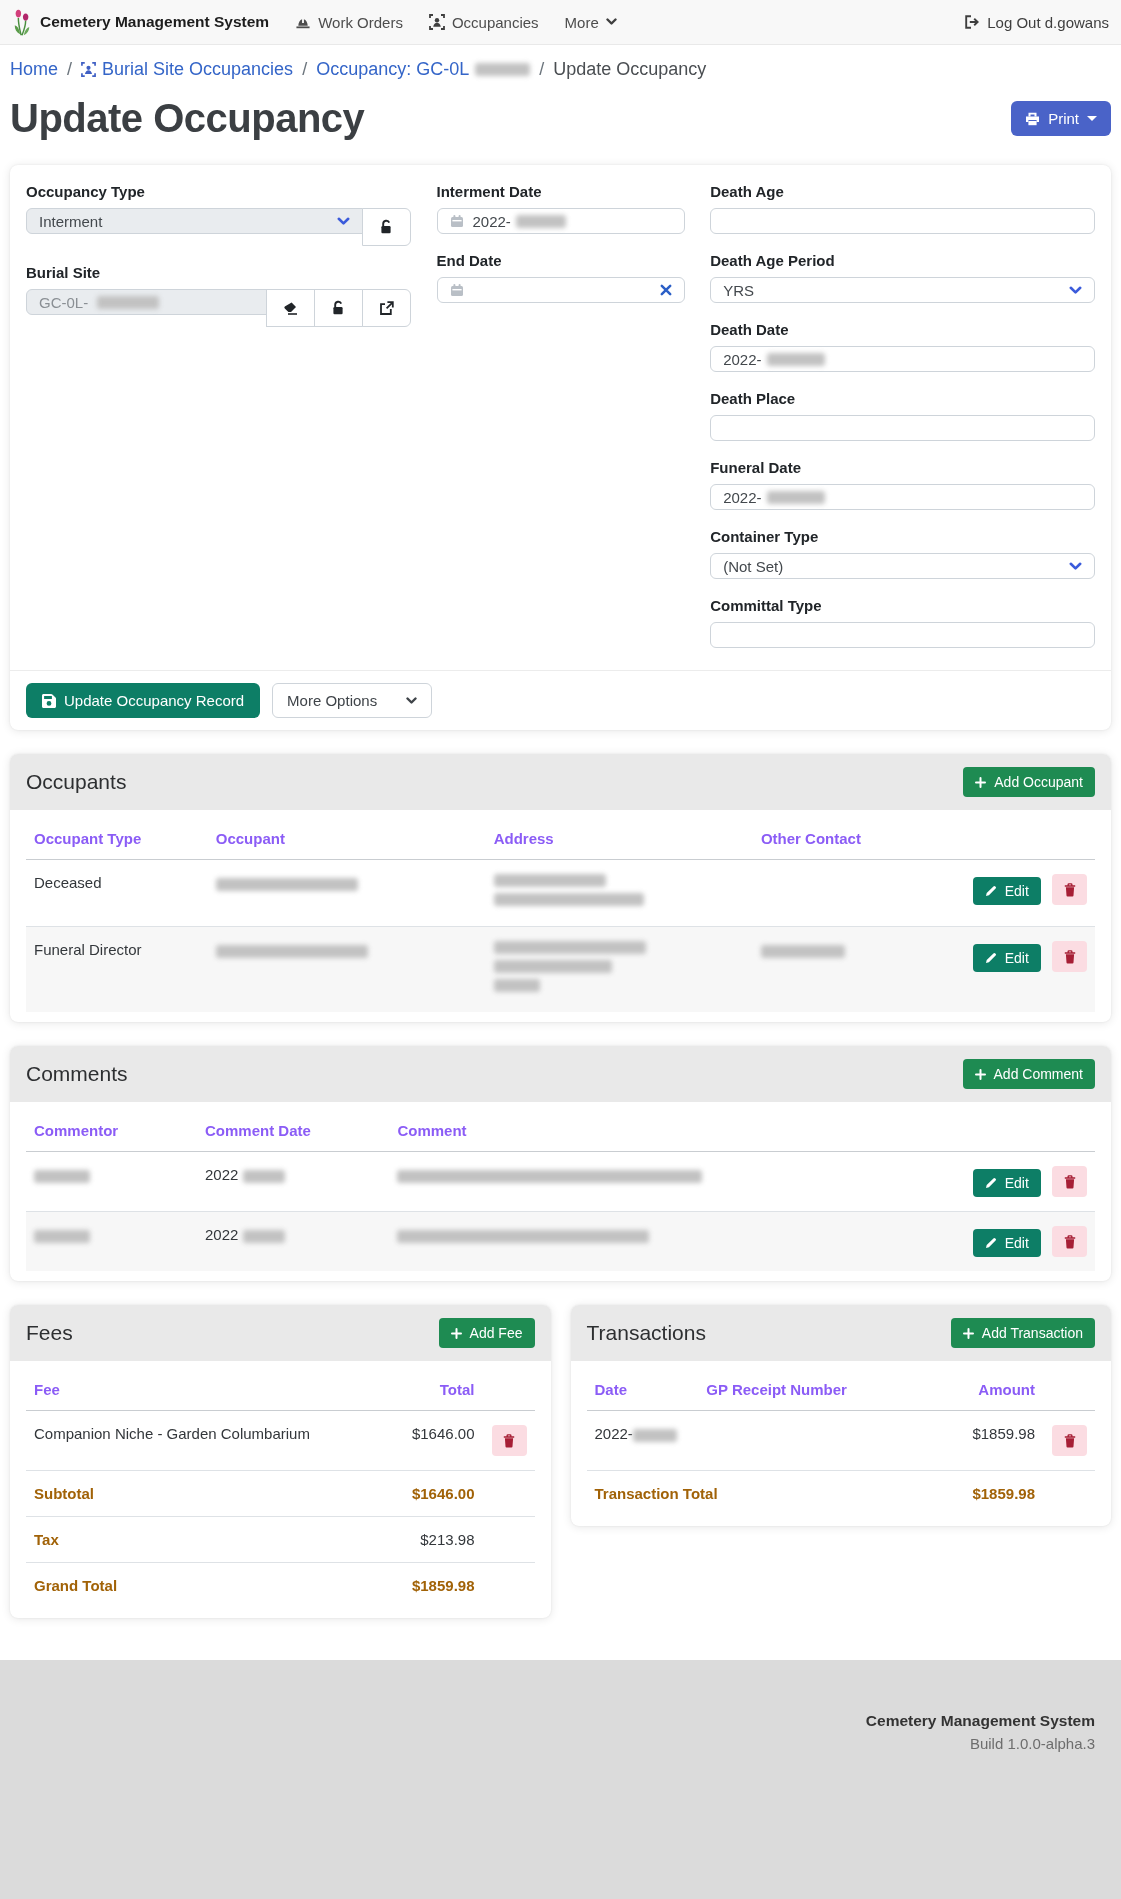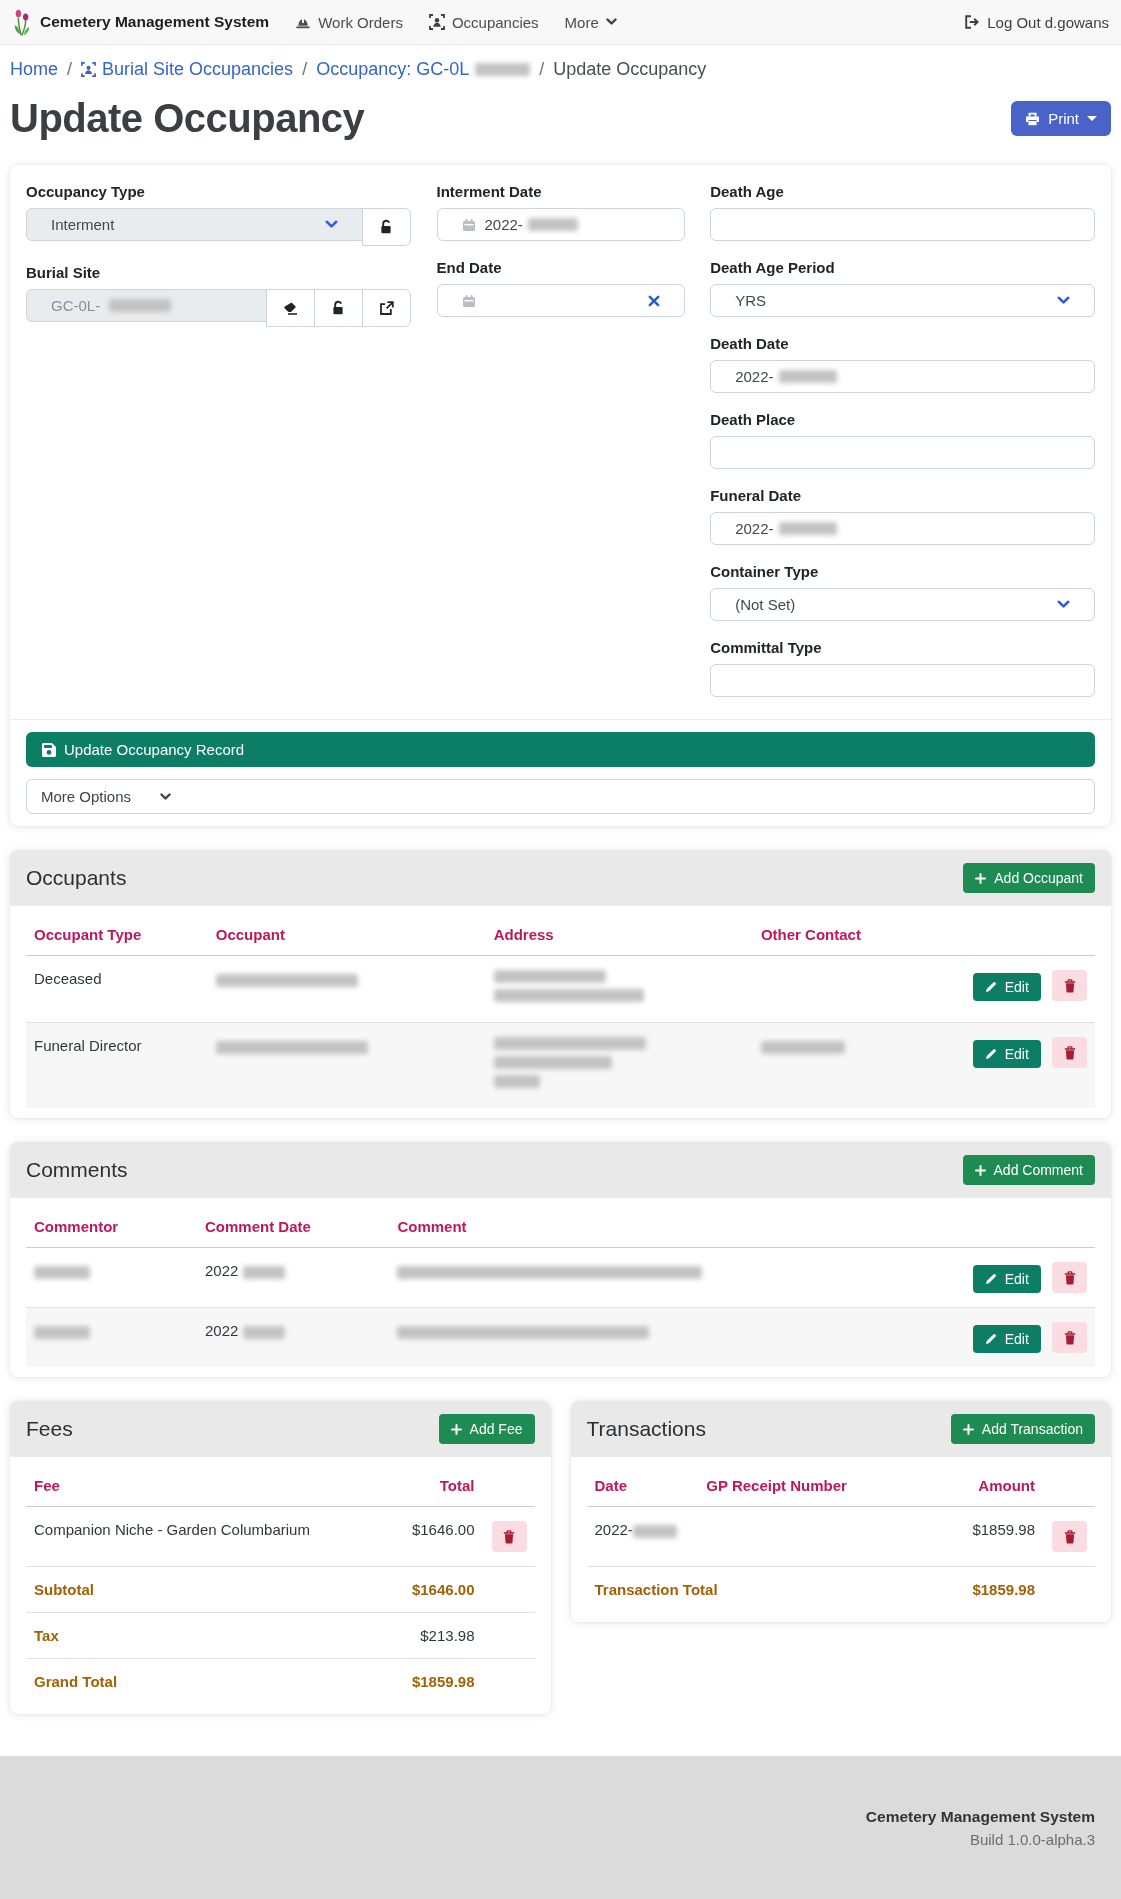--- a/index.html
+++ b/index.html
@@ -32,28 +32,28 @@
   .bc-active { color:#4a4e52; }
   
   .title-row { display:flex; align-items:center; justify-content:space-between; margin:10px 0 24px 0; }
   .page-title { font-size:40px; font-weight:600; color:#3b3f43; letter-spacing:-0.5px; }
   .btn { border:none; border-radius:6px; cursor:pointer; display:inline-flex; align-items:center; gap:8px; font-family:Liberation Sans, sans-serif; }
   .btn-primary { background:var(--primary); color:#fff; font-size:15px; padding:9px 14px; }
   .caret { width:0; height:0; border-left:5px solid transparent; border-right:5px solid transparent; border-top:5px solid currentColor; display:inline-block; }
   
   .card { background:#fff; border-radius:8px; box-shadow:0 1px 10px rgba(0,0,0,.10), 0 0 2px rgba(0,0,0,.08); margin-bottom:24px; }
   .card-body { padding:18px 16px 4px 16px; }
-  .card-footer { border-top:1px solid #ececec; padding:12px 16px; display:flex; justify-content:center; gap:12px;flex-direction:column; }
+  .card-footer { border-top:1px solid #ececec; padding:12px 16px; display:flex; justify-content:flex-start; gap:12px; }
   
   .form-grid { display:grid; grid-template-columns:36% 23.2% 36%; justify-content:space-between; }
   .field { margin-bottom:18px; }
   .form-label { display:block; font-weight:700; font-size:15px; margin-bottom:8px; color:#212529; }
   .control {
-    height:33px; border:1px solid var(--border); border-radius:6px; background:#fff;
-    display:flex; align-items:center; padding:0 24px; font-size:15px; color:#43484d; gap:9px;
+    height:26px; border:1px solid var(--border); border-radius:6px; background:#fff;
+    display:flex; align-items:center; padding:0 12px; font-size:15px; color:#43484d; gap:9px;
   }
   .control .grow { flex:1; }
   .control.disabled { background:#e9ecef; }
   .muted-val { color:#8a8f94; }
   .input-group { display:flex; }
   .input-group .control { flex:1; border-radius:6px 0 0 6px; }
   .igbtn {
     width:49px; height:38px; background:#fff; border:1px solid var(--border); margin-left:-1px;
     display:flex; align-items:center; justify-content:center; cursor:pointer;
   }
@@ -65,21 +65,21 @@
     display:flex; align-items:center; justify-content:space-between;
   }
   .section-title { font-size:21px; font-weight:500; color:#2d2f31; }
   .btn-green { background:var(--green); color:#fff; font-size:14px; padding:7px 12px; border-radius:4px; }
   .btn-teal-lg { background:var(--teal); color:#fff; font-size:15px; padding:9px 16px; }
   .btn-outline { background:#fff; color:#3f4449; border:1px solid var(--border); font-size:15px; padding:8px 14px;gap:29px; }
   .btn-edit { background:var(--teal); color:#fff; font-size:14px; padding:6px 12px; border-radius:4px; }
   .btn-del { background:var(--danger-bg); width:35px; height:31px; border-radius:4px; display:inline-flex; align-items:center; justify-content:center; border:none; cursor:pointer; }
   .section-body { padding:8px 16px 10px 16px; }
   table { width:100%; border-collapse:collapse; }
-  th { text-align:left; font-size:15px; font-weight:700; color:#be185d; padding:12px 8px; border-bottom:1px solid #c9cdd1;margin-left:35px; }
+  th { text-align:left; font-size:15px; font-weight:700; color:#8b5cf6; padding:12px 8px; border-bottom:1px solid #c9cdd1;margin-left:35px; }
   td { padding:14px 8px; font-size:15px; color:#33373b; border-bottom:1px solid var(--tborder); vertical-align:top; }
   tr:last-child td { border-bottom:none; }
   tbody tr.striped { background:#f7f7f7; }
   .cell-actions { text-align:right; white-space:nowrap; }
   .cell-actions .btn-edit { margin-right:7px; }
   .num { text-align:right; }
   .bold { font-weight:700; color:#a16207; }
   
   .blur {
     display:inline-block; height:13px; border-radius:3px; background:#c2c2c2;

